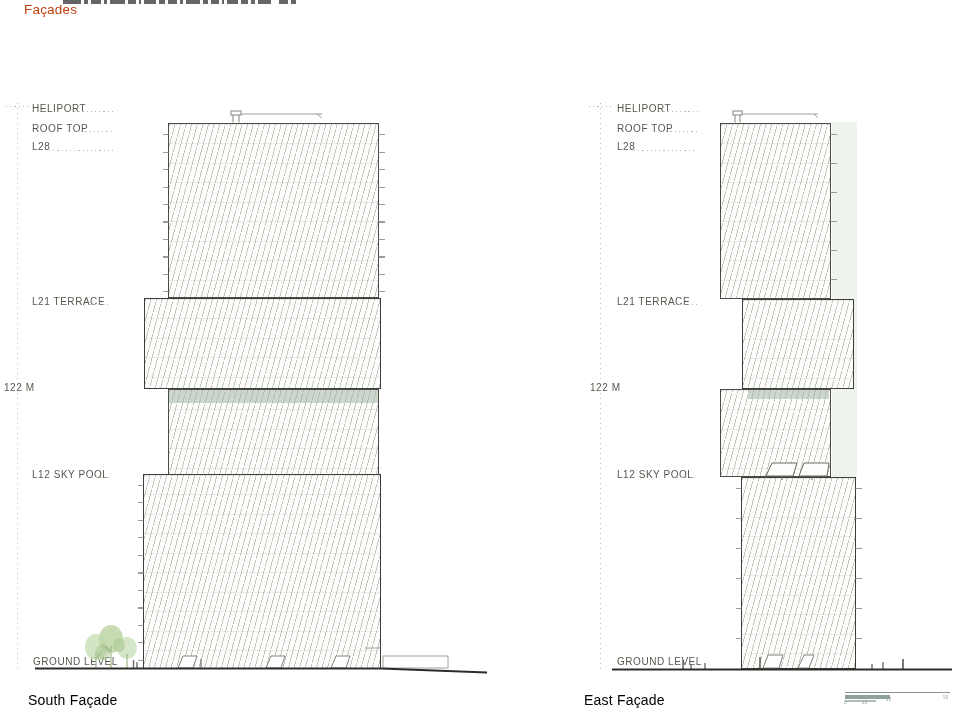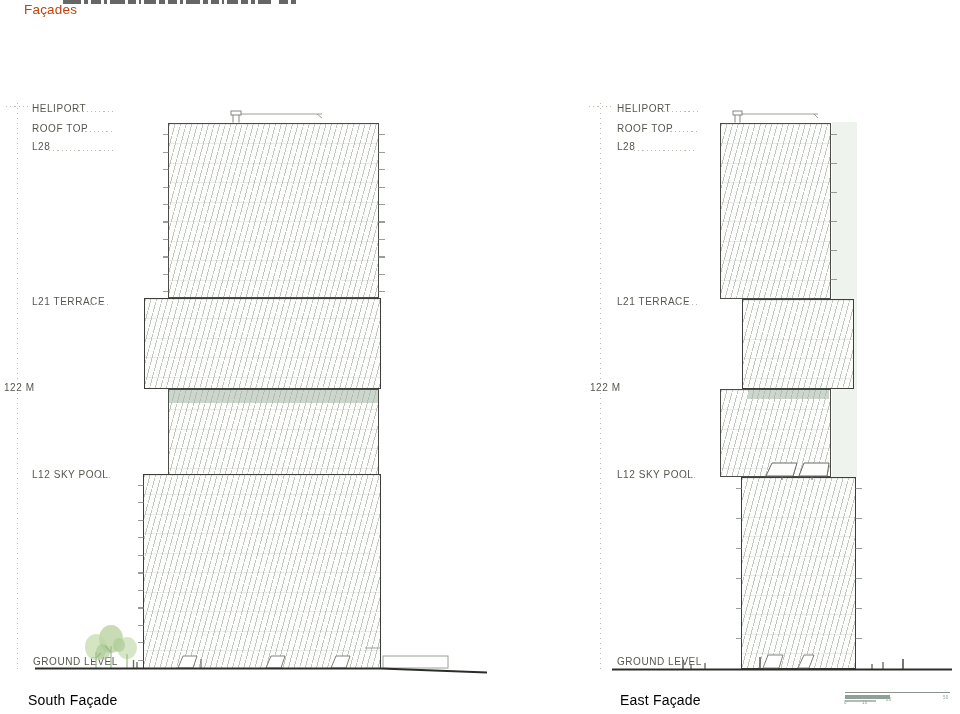--- a/index.html
+++ b/index.html
@@ -176,21 +176,21 @@
       <line x1="872" y1="664" x2="872" y2="669" stroke="#55554f" stroke-width="1.2"></line>
       <line x1="883" y1="662" x2="883" y2="669" stroke="#55554f" stroke-width="1.2"></line>
       <line x1="903" y1="659" x2="903" y2="669" stroke="#55554f" stroke-width="1.6"></line>
     </g>
 
     <path d="M35,668.5 H381 L487,672.5" stroke="#2c2c2a" stroke-width="2.2" fill="none"></path>
     <line x1="612" y1="669.5" x2="952" y2="669.5" stroke="#2c2c2a" stroke-width="2.2"></line>
   </svg>
 
   <div class="caption" style="left:28px;">South Façade</div>
-  <div class="caption" style="left:620px;">East Façade</div>
+  <div class="caption" style="left:584px;">East Façade</div>
 
   <div>
     <div class="sb" style="left:845px; top:692px; width:105px; height:1px; background:#8a948c;"></div>
     <div class="sb" style="left:845px; top:695px; width:45px; height:3.5px;"></div>
     <div class="sb" style="left:845px; top:699.5px; width:31px; height:2px; background:#b0bcb4;"></div>
     <span class="sb-num" style="left:844px; top:700px;">0</span>
     <span class="sb-num" style="left:862px; top:700px;">10</span>
     <span class="sb-num" style="left:886px; top:697px;">20</span>
     <span class="sb-num" style="left:943px; top:695px;">50</span>
   </div>

